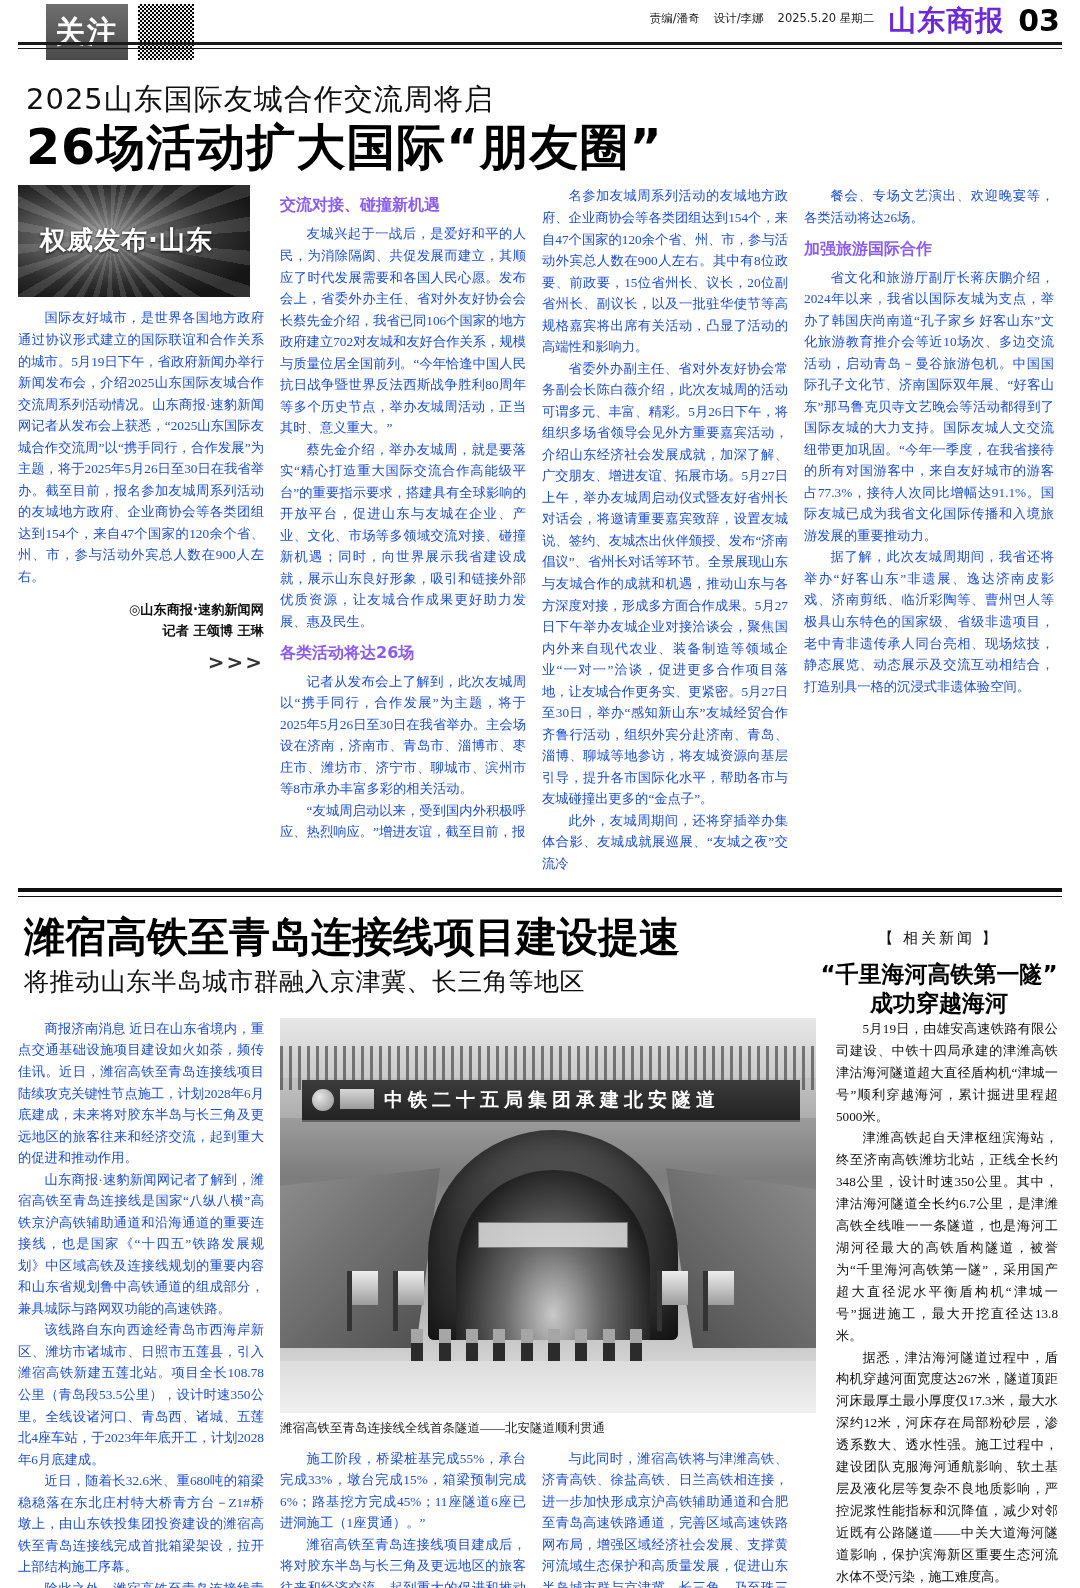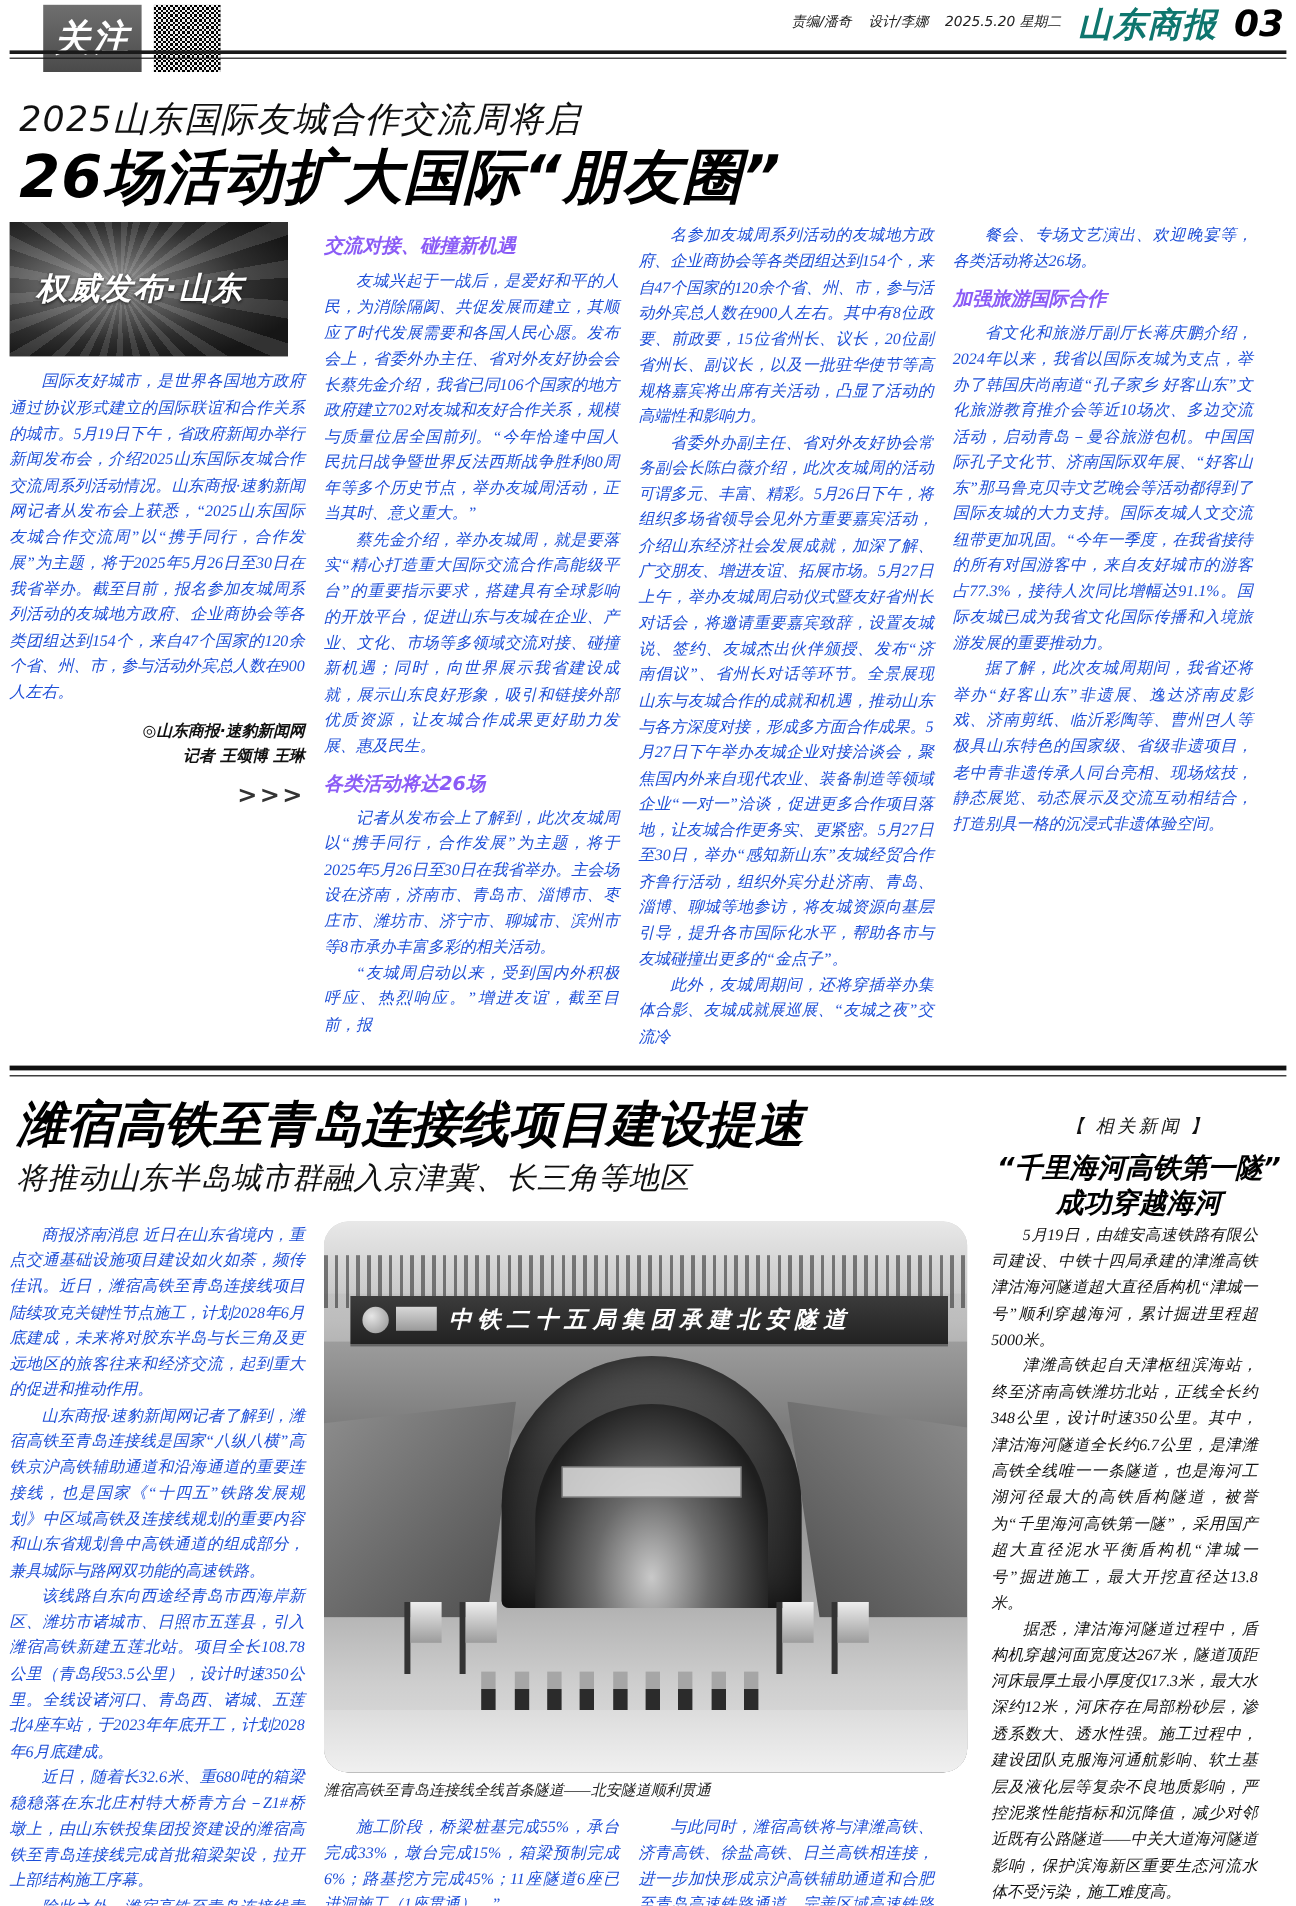--- a/index.html
+++ b/index.html
@@ -5,21 +5,21 @@
   * { box-sizing: border-box; }
   html, body { margin:0; padding:0; }
   body {
     width: 1080px; height: 1588px;
     background: #ffffff;
     font-family: "Liberation Serif", "DejaVu Serif", serif;
     color: #111;
     position: relative;
     overflow: hidden;
   }
-  .page { width:1080px; height:1588px; position:relative; padding: 0 8px; font-style: italic; }
+  .page { width:1080px; height:1588px; position:relative; padding: 0 18px; }
 
   
   .masthead { position:relative; height: 66px; }
   .mh-badge {
     position:absolute; left: 28px; top: 4px;
     width: 82px; height: 56px;
     background: linear-gradient(180deg,#6f6f6f,#4a4a4a);
     color:#fff; display:flex; align-items:center; justify-content:center;
     font-family:"DejaVu Sans","Liberation Sans",sans-serif;
     font-weight:700; font-size: 30px; letter-spacing:2px;
@@ -34,21 +34,21 @@
   }
   .mh-rule { position:absolute; left:0; right:0; top: 42px; height:3px; background:#1a1a1a; }
   .mh-rule2 { position:absolute; left:0; right:0; top: 48px; height:1px; background:#1a1a1a; }
   .mh-right {
     position:absolute; right: 2px; top: 6px;
     display:flex; align-items:center; gap: 14px;
     font-family:"DejaVu Sans","Liberation Sans",sans-serif;
   }
   .mh-credits { font-size: 11.5px; color:#222; display:flex; gap:14px; padding-bottom:6px; }
   .mh-date { font-size: 11.5px; color:#222; padding-bottom:6px; }
-  .mh-paper { font-size: 28px; font-weight:800; letter-spacing:1px; color:#0f766e; line-height:1; }
+  .mh-paper { font-size: 28px; font-weight:800; letter-spacing:1px; color:#6d28d9; line-height:1; }
   .mh-pageno { font-size: 30px; font-weight:700; color:#000; line-height:1;
     font-family:"DejaVu Sans","Liberation Sans",sans-serif; }
 
   
   .a1 { position:relative; }
   .a1-kicker {
     font-family:"DejaVu Sans","Liberation Sans",sans-serif;
     font-size: 29px; font-weight:500; letter-spacing: 1px; color:#111;
     margin: 14px 0 2px 8px;
   }
@@ -122,24 +122,23 @@
     font-weight:900; font-size: 23px; line-height:1.25; margin-top: 12px; color:#000;
   }
 
   .a2-body { display:flex; gap: 16px; align-items:flex-start; }
   .c-narrow { width: 246px; }
   .photo-col { width: 540px; }
   .rel-col { width: 222px; }
 
   
   .photo {
-    width: 536px; height: 459px; position:relative; overflow:hidden;
+    width: 536px; height: 395px; position:relative; overflow:hidden;
     background: linear-gradient(180deg,#cfcfcf 0%, #bdbdbd 18%, #8d8d8d 40%, #6b6b6b 70%, #4a4a4a 100%);
     filter: grayscale(1);
-    border-radius: 20px;
   }
   .ph-sky { position:absolute; left:0; right:0; top:0; height: 60px;
     background: linear-gradient(180deg,#e8e8e8,#cacaca); }
   .ph-trees { position:absolute; left:0; right:0; top: 28px; height: 44px;
     background: repeating-linear-gradient(90deg, rgba(60,60,60,.85) 0 3px, rgba(200,200,200,.1) 3px 9px);
     opacity:.75; }
   .ph-banner {
     position:absolute; left: 22px; right: 16px; top: 62px; height: 40px;
     background: linear-gradient(180deg,#3b3b3b,#222);
     display:flex; align-items:center; gap: 10px; padding: 0 10px;

